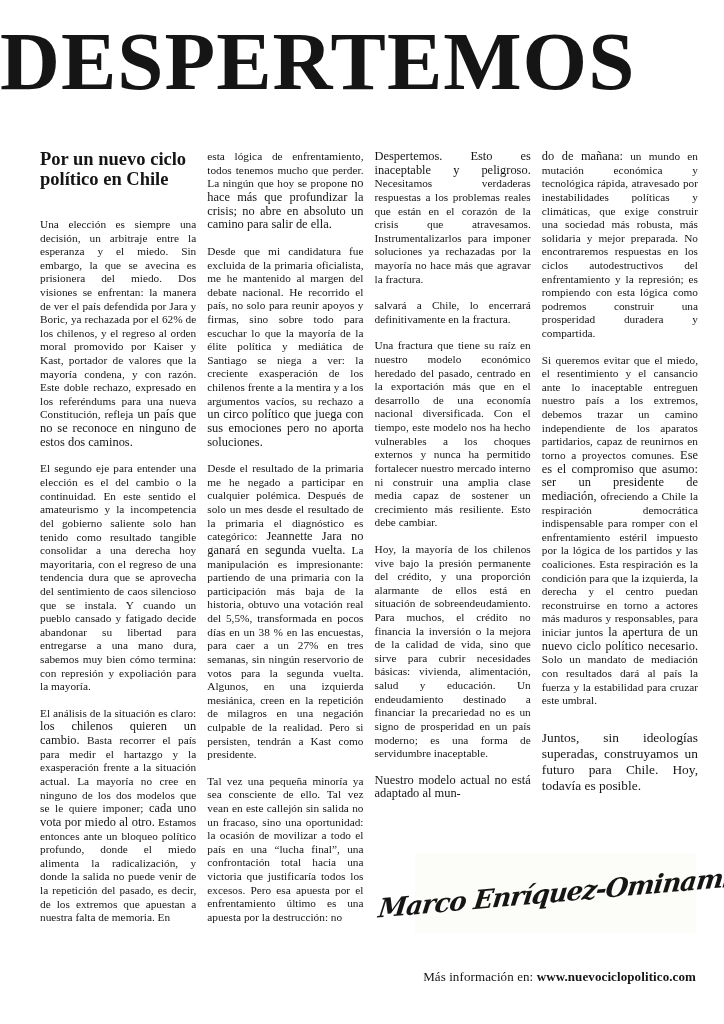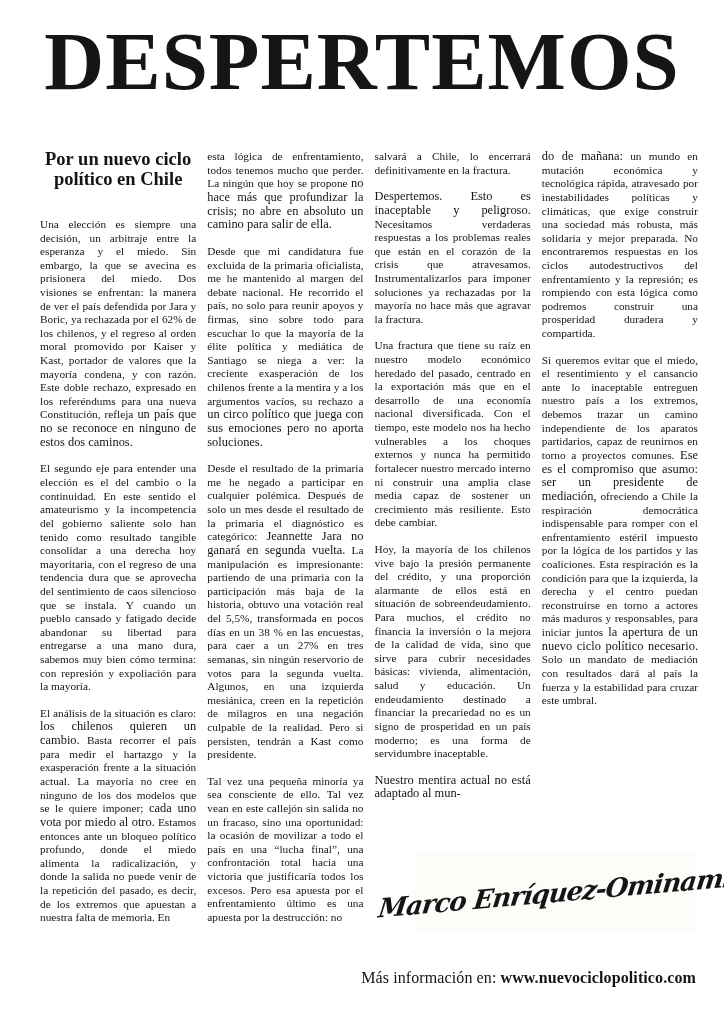--- a/index.html
+++ b/index.html
@@ -8,21 +8,21 @@
     width:724px;height:1024px;
     margin:0 auto;
     background:#ffffff;
     color:#151515;
     font-family:"Liberation Serif", serif;
     overflow:hidden;
   }
   .masthead{
     position:absolute;
     left:0;right:0;top:20px;
-    text-align:center;
+    text-align:left;
     font-weight:bold;
     font-size:83px;
     line-height:1;
     letter-spacing:1px;
     white-space:nowrap;
     font-family:"Liberation Serif", serif;
   }
   .cols{
     position:absolute;
     left:40px;right:26px;top:150px;bottom:12px;
@@ -35,21 +35,21 @@
     text-align:justify;
     font-size:11.3px;
     line-height:1.205;
     overflow:hidden;
   }
   .col-heading{
     margin:0 0 28px 0;
     font-size:18.5px;
     line-height:1.08;
     font-weight:bold;
-    text-align:center;
+    text-align:left;
   }
   .para{margin:0 0 13px 0;}
   .b{font-weight:normal;font-size:1.1em;line-height:1.1;}
   .closing{
     margin-top:22px;
     font-weight:bold;
     font-size:13.4px;
     line-height:1.2;
   }
   .closing .b{font-size:1em;}
@@ -66,21 +66,21 @@
     font-style:italic;
     font-weight:bold;
     font-size:26px;
     white-space:nowrap;
     transform:rotate(-5deg) skewX(-12deg);
     letter-spacing:-1px;
   }
   .footer{
     position:absolute;
     right:28px;top:969px;
-    font-size:16px;
+    font-size:13px;
     letter-spacing:0.1px;
   }
   .footer .url{font-weight:bold;}
 </style>
 </head>
 <body>
 
 <div class="page">
 
   <div class="masthead">DESPERTEMOS</div>
@@ -92,29 +92,30 @@
         <p class="para"><span>El segundo eje para entender una elección es el del cambio o la continuidad. En este sentido el amateurismo y la incompetencia del gobierno saliente solo han tenido como resultado tangible consolidar a una derecha hoy mayoritaria, con el regreso de una tendencia dura que se aprovecha del sentimiento de caos silencioso que se instala. Y cuando un pueblo cansado y fatigado decide abandonar su libertad para entregarse a una mano dura, sabemos muy bien cómo termina: con represión y expoliación para la mayoría.</span></p>
         <p class="para"><span>El análisis de la situación es claro: </span><span class="b">los chilenos quieren un cambio.</span><span> Basta recorrer el país para medir el hartazgo y la exasperación frente a la situación actual. La mayoría no cree en ninguno de los dos modelos que se le quiere imponer; </span><span class="b">cada uno vota por miedo al otro.</span><span> Estamos entonces ante un bloqueo político profundo, donde el miedo alimenta la radicalización, y donde la salida no puede venir de la repetición del pasado, es decir, de los extremos que apuestan a nuestra falta de memoria. En</span></p>
       </div>
     <div class="col">
         <p class="para"><span>esta lógica de enfrentamiento, todos tenemos mucho que perder. La ningún que hoy se propone </span><span class="b">no hace más que profundizar la crisis; no abre en absoluto un camino para salir de ella.</span></p>
         <p class="para"><span>Desde que mi candidatura fue excluida de la primaria oficialista, me he mantenido al margen del debate nacional. He recorrido el país, no solo para reunir apoyos y firmas, sino sobre todo para escuchar lo que la mayoría de la élite política y mediática de Santiago se niega a ver: la creciente exasperación de los chilenos frente a la mentira y a los argumentos vacíos, su rechazo a </span><span class="b">un circo político que juega con sus emociones pero no aporta soluciones.</span></p>
         <p class="para"><span>Desde el resultado de la primaria me he negado a participar en cualquier polémica. Después de solo un mes desde el resultado de la primaria el diagnóstico es categórico: </span><span class="b">Jeannette Jara no ganará en segunda vuelta.</span><span> La manipulación es impresionante: partiendo de una primaria con la participación más baja de la historia, obtuvo una votación real del 5,5%, transformada en pocos días en un 38 % en las encuestas, para caer a un 27% en tres semanas, sin ningún reservorio de votos para la segunda vuelta. Algunos, en una izquierda mesiánica, creen en la repetición de milagros en una negación culpable de la realidad. Pero si persisten, tendrán a Kast como presidente.</span></p>
         <p class="para"><span>Tal vez una pequeña minoría ya sea consciente de ello. Tal vez vean en este callejón sin salida no un fracaso, sino una oportunidad: la ocasión de movilizar a todo el país en una “lucha final”, una confrontación total hacia una victoria que justificaría todos los excesos. Pero esa apuesta por el enfrentamiento último es una apuesta por la destrucción: no</span></p>
       </div>
     <div class="col">
+        <p class="para"><span class="b">Despertemos. Esto es inaceptable y peligroso.</span><span> Necesitamos verdaderas respuestas a los problemas reales que están en el corazón de la crisis que atravesamos. Instrumentalizarlos para imponer soluciones ya rechazadas por la mayoría no hace más que agravar la fractura.</span></p>
         <p class="para"><span>salvará a Chile, lo encerrará definitivamente en la fractura.</span></p>
-        <p class="para"><span class="b">Despertemos. Esto es inaceptable y peligroso.</span><span> Necesitamos verdaderas respuestas a los problemas reales que están en el corazón de la crisis que atravesamos. Instrumentalizarlos para imponer soluciones ya rechazadas por la mayoría no hace más que agravar la fractura.</span></p>
         <p class="para"><span>Una fractura que tiene su raíz en nuestro modelo económico heredado del pasado, centrado en la exportación más que en el desarrollo de una economía nacional diversificada. Con el tiempo, este modelo nos ha hecho vulnerables a los choques externos y nunca ha permitido fortalecer nuestro mercado interno ni construir una amplia clase media capaz de sostener un crecimiento más resiliente. Esto debe cambiar.</span></p>
         <p class="para"><span>Hoy, la mayoría de los chilenos vive bajo la presión permanente del crédito, y una proporción alarmante de ellos está en situación de sobreendeudamiento. Para muchos, el crédito no financia la inversión o la mejora de la calidad de vida, sino que sirve para cubrir necesidades básicas: vivienda, alimentación, salud y educación. Un endeudamiento destinado a financiar la precariedad no es un signo de prosperidad en un país moderno; es una forma de servidumbre inaceptable.</span></p>
-        <p class="para"><span class="b">Nuestro mentira actual no está adaptado al mun-</span></p>
+        <p class="para"><span class="b">Nuestro modelo actual no está adaptado al mun-</span></p>
       </div>
     <div class="col">
         <p class="para"><span class="b">do de mañana:</span><span> un mundo en mutación económica y tecnológica rápida, atravesado por inestabilidades políticas y climáticas, que exige construir una sociedad más robusta, más solidaria y mejor preparada. No encontraremos respuestas en los ciclos autodestructivos del enfrentamiento y la represión; es rompiendo con esta lógica como podremos construir una prosperidad duradera y compartida.</span></p>
         <p class="para"><span>Si queremos evitar que el miedo, el resentimiento y el cansancio ante lo inaceptable entreguen nuestro país a los extremos, debemos trazar un camino independiente de los aparatos partidarios, capaz de reunirnos en torno a proyectos comunes. </span><span class="b">Ese es el compromiso que asumo: ser un presidente de mediación,</span><span> ofreciendo a Chile la respiración democrática indispensable para romper con el enfrentamiento estéril impuesto por la lógica de los partidos y las coaliciones. Esta respiración es la condición para que la izquierda, la derecha y el centro puedan reconstruirse en torno a actores más maduros y responsables, para iniciar juntos </span><span class="b">la apertura de un nuevo ciclo político necesario.</span><span> Solo un mandato de mediación con resultados dará al país la fuerza y la estabilidad para cruzar este umbral.</span></p>
+        <p class="para closing"><span class="b">Juntos, sin ideologías superadas, construyamos un futuro para Chile. Hoy, todavía es posible.</span></p>
       </div>
   </div>
 
   <div class="signature-box">
     <span class="signature-text">Marco Enríquez-Ominami</span>
   </div>
 
   <div class="footer">
     <span>Más información en: </span><span class="url">www.nuevociclopolitico.com</span>
   </div>

